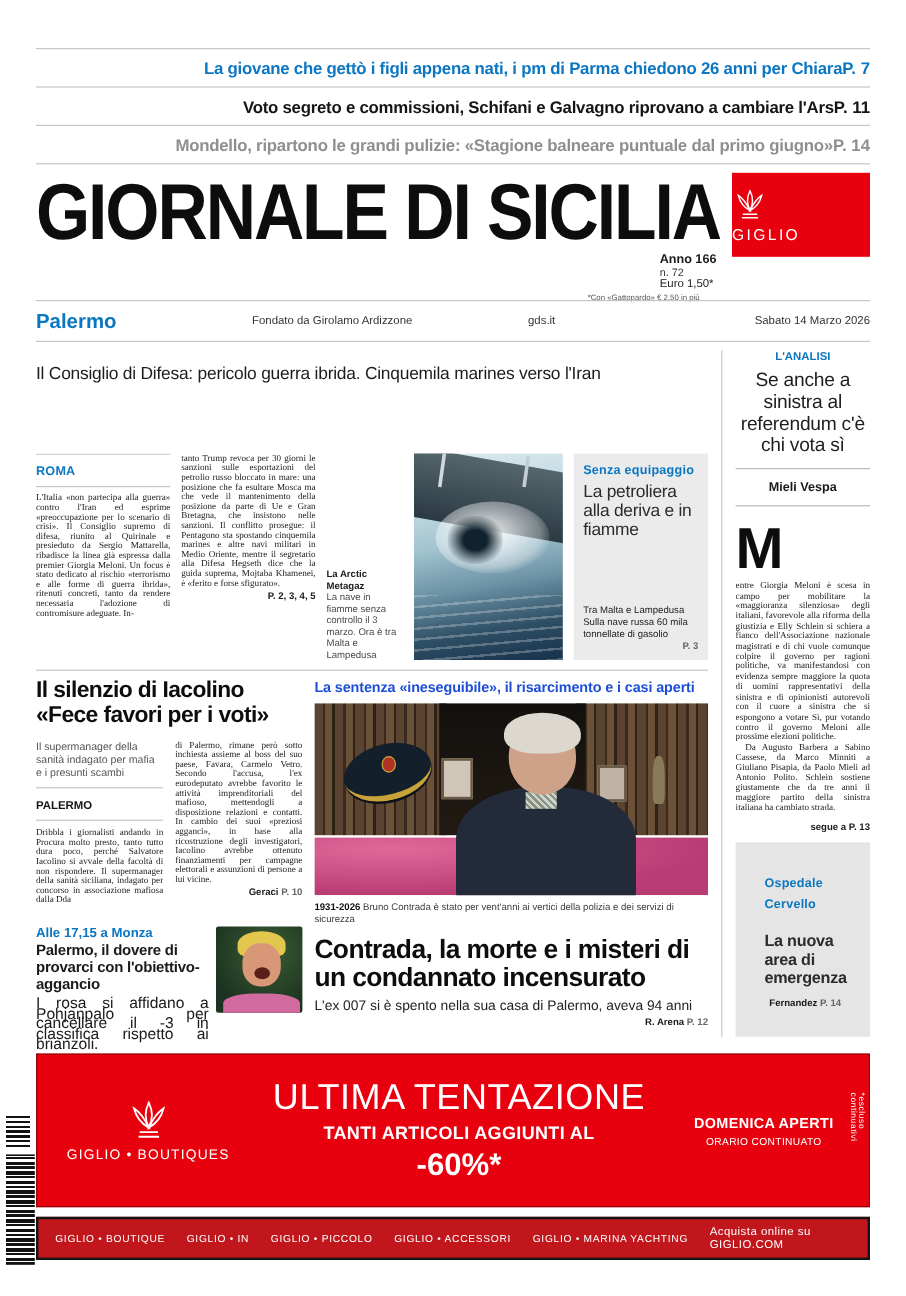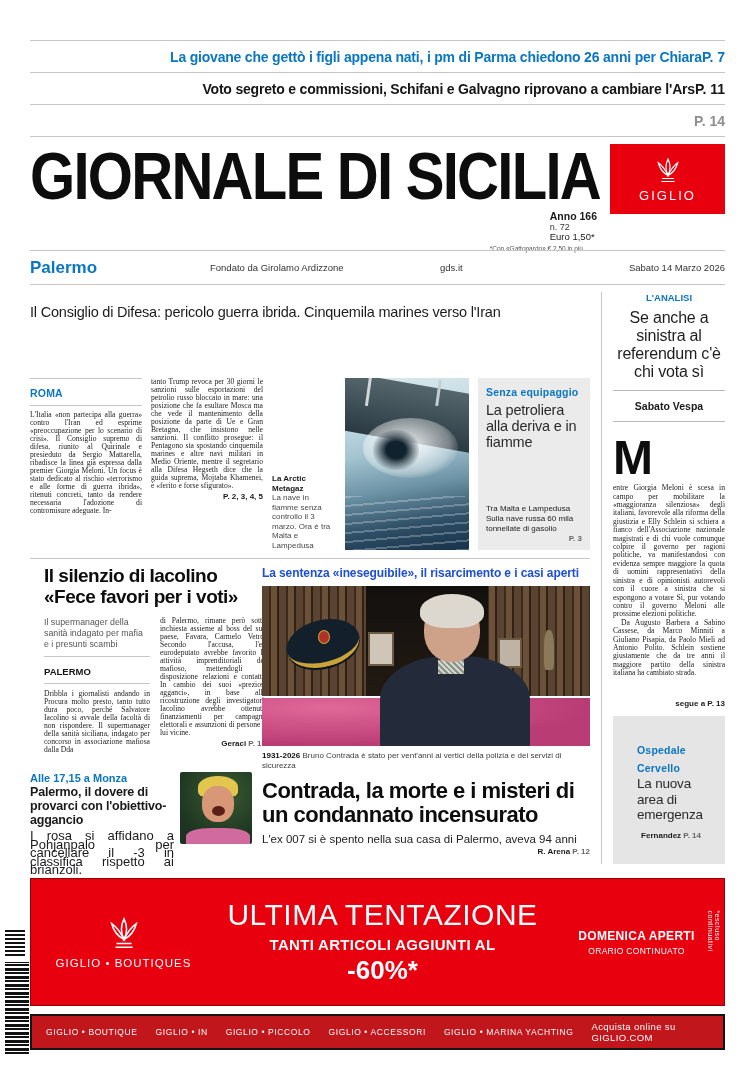--- a/index.html
+++ b/index.html
@@ -12,21 +12,21 @@
   .topbar .tb-row:last-child{border-bottom:1px solid #c6c6c6;}
   .tb-text{font-weight:700;font-size:14px;letter-spacing:-0.2px;}
   .tb-page{font-weight:700;font-size:14px;}
   .tb-blue{color:#0b76c2;} .tb-black{color:#151515;} .tb-gray{color:#8f8f8f;}
 
   
   .masthead{position:absolute;left:30px;top:142px;width:695px;height:106px;}
   .mh-title{position:absolute;left:0;top:-4px;font-size:66px;font-weight:900;letter-spacing:-2px;
             transform:scaleX(0.88);transform-origin:0 50%;white-space:nowrap;color:#0d0d0d;}
   .mh-logo{position:absolute;right:0;top:2px;width:115px;height:70px;background:#e8000f;
-           display:flex;flex-direction:column;align-items:center;justify-content:center;gap:2px;}
+           display:flex;flex-direction:column;align-items:flex-start;justify-content:center;gap:2px;}
   .mh-logo-label{color:#fff;font-size:13px;letter-spacing:2px;font-weight:400;}
   .mh-info{position:absolute;right:128px;top:68px;text-align:left;line-height:1.15;}
   .mh-anno{font-weight:700;font-size:10.5px;}
   .mh-num{font-size:9px;color:#333;}
   .mh-prezzo{font-size:9.5px;color:#222;}
   .mh-nota{font-size:6.5px;color:#555;white-space:nowrap;margin-top:2px;margin-left:-60px;}
 
   
   .dateline{position:absolute;left:30px;top:250px;width:695px;height:33px;border-top:1px solid #c6c6c6;
             border-bottom:1px solid #c6c6c6;display:flex;align-items:center;}
@@ -68,21 +68,21 @@
   .graybox{background:#ebebeb;width:112px;padding:8px 8px 7px;box-sizing:border-box;display:flex;flex-direction:column;}
   .gb-title{font-size:14.5px;line-height:1.12;font-weight:400;color:#2b2b2b;margin-top:4px;letter-spacing:-0.2px;}
   .gb-text{font-size:8px;line-height:10px;color:#222;margin-top:auto;}
   .gb-page{font-size:8px;color:#666;text-align:right;font-weight:700;}
 
   
   .divider-main{position:absolute;left:30px;top:558px;width:560px;height:1px;background:#c6c6c6;}
   .vdivider{position:absolute;left:601px;top:292px;width:1px;height:572px;background:#c6c6c6;}
 
   
-  .iacolino{position:absolute;left:44px;top:566px;width:222px;}
+  .iacolino{position:absolute;left:30px;top:566px;width:222px;}
   .ia-h2{font-size:19px;font-weight:800;line-height:1.08;letter-spacing:-0.5px;color:#0d0d0d;}
   .ia-cols{display:flex;gap:10px;margin-top:10px;height:152px;overflow:hidden;}
   .ia-col{width:106px;overflow:hidden;}
   .ia-stand{font-size:8.8px;line-height:1.25;color:#555;font-weight:400;}
   .ia-kickwrap{border-top:1px solid #c6c6c6;border-bottom:1px solid #c6c6c6;padding:4px 0;margin:6px 0;}
   .ia-kick{color:#151515;font-weight:700;font-size:9.5px;}
 
   .byline{font-size:8px;text-align:right;margin-top:2px;font-family:"Liberation Sans",sans-serif;}
   .byline b{font-weight:700;} .byline .pg{color:#666;font-weight:700;}
 
@@ -129,21 +129,21 @@
   .analysis{position:absolute;left:613px;top:292px;width:112px;height:572px;display:flex;flex-direction:column;}
   .an-kick{color:#0b76c2;font-weight:700;font-size:9.5px;text-align:center;}
   .an-title{font-size:16px;line-height:1.12;font-weight:400;text-align:center;color:#1e1e1e;margin-top:6px;letter-spacing:-0.2px;}
   .an-rule{background:#b9b9b9;height:1px;margin:9px 0;}
   .an-author{font-weight:700;font-size:10.5px;text-align:center;}
   .an-drop{font-size:48px;font-weight:900;line-height:0.95;text-align:left;margin:4px 0 4px 0;color:#0d0d0d;}
   .an-body{flex:1;overflow:hidden;font-family:"Liberation Serif",serif;font-size:7.6px;line-height:8.4px;text-align:justify;color:#1b1b1b;}
   .an-body p{margin:0;} .an-body p+p{text-indent:8px;}
   .an-segue{font-weight:700;font-size:8px;text-align:right;margin:3px 0 8px;}
   .cervello{background:#e5e5e5;padding:24px;box-sizing:border-box;}
-  .cv-title{font-size:13.5px;font-weight:400;line-height:1.15;color:#2b2b2b;margin-top:0;letter-spacing:-0.2px;}
+  .cv-title{font-size:13.5px;font-weight:700;line-height:1.15;color:#2b2b2b;margin-top:14px;letter-spacing:-0.2px;}
   .cv-by{font-size:8px;text-align:right;margin-top:8px;}
   .cv-by b{font-weight:700;} .cv-by .pg{color:#666;font-weight:700;}
 
   
   .adbox{position:absolute;left:30px;top:878px;width:695px;height:128px;background:#e8000f;border:1px solid #8f0408;
          box-sizing:border-box;display:flex;align-items:center;color:#fff;}
   .ad-brand{width:185px;display:flex;flex-direction:column;align-items:center;gap:4px;}
   .ad-brand-label{font-size:11.5px;letter-spacing:1px;}
   .ad-center{flex:1;text-align:center;}
   .ad-title{font-size:30px;font-weight:500;letter-spacing:0.5px;}
@@ -176,20 +176,21 @@
   <div class="topbar">
     <div class="tb-row">
       <span class="tb-text tb-blue">La giovane che gettò i figli appena nati, i pm di Parma chiedono 26 anni per Chiara</span>
       <span class="tb-page tb-blue">P. 7</span>
     </div>
     <div class="tb-row">
       <span class="tb-text tb-black">Voto segreto e commissioni, Schifani e Galvagno riprovano a cambiare l'Ars</span>
       <span class="tb-page tb-black">P. 11</span>
     </div>
     <div class="tb-row">
+      <span class="tb-text tb-gray">Mondello, ripartono le grandi pulizie: «Stagione balneare puntuale dal primo giugno»</span>
       <span class="tb-page tb-gray">P. 14</span>
     </div>
   </div>
 
   <div class="masthead">
     <div class="mh-title">GIORNALE DI SICILIA</div>
     <div class="mh-logo">
       <svg class="lily" width="30" height="30" viewBox="0 0 40 40" fill="none" stroke="#ffffff" stroke-width="1.6">
         <path d="M20 4 C16.5 11 16.5 19 20 26 C23.5 19 23.5 11 20 4 Z"></path>
         <path d="M7 9 C9 17 13.5 22.5 20 26 C17 19.5 13 13 7 9 Z"></path>
@@ -315,21 +316,21 @@
     <div class="byline">
       <b>R. Arena</b>
       <span class="pg">P. 12</span>
     </div>
   </div>
 
   <div class="analysis">
     <div class="an-kick">L'ANALISI</div>
     <div class="an-title">Se anche a sinistra al referendum c'è chi vota sì</div>
     <div class="an-rule"></div>
-    <div class="an-author">Sabato Vespa</div>
+    <div class="an-author">Mieli Vespa</div>
     <div class="an-rule"></div>
     <div class="an-drop">M</div>
     <div class="an-body">
       <p>entre Giorgia Meloni è scesa in campo per mobilitare la «maggioranza silenziosa» degli italiani, favorevole alla riforma della giustizia e Elly Schlein si schiera a fianco dell'Associazione nazionale magistrati e di chi vuole comunque colpire il governo per ragioni politiche, va manifestandosi con evidenza sempre maggiore la quota di uomini rappresentativi della sinistra e di opinionisti autorevoli con il cuore a sinistra che si espongono a votare Sì, pur votando contro il governo Meloni alle prossime elezioni politiche.</p>
       <p>Da Augusto Barbera a Sabino Cassese, da Marco Minniti a Giuliano Pisapia, da Paolo Mieli ad Antonio Polito. Schlein sostiene giustamente che da tre anni il maggiore partito della sinistra italiana ha cambiato strada.</p>
     </div>
     <div class="an-segue">segue a P. 13</div>
     <div class="cervello">
       <span class="kicker">Ospedale Cervello</span>
       <div class="cv-title">La nuova area di emergenza</div>

